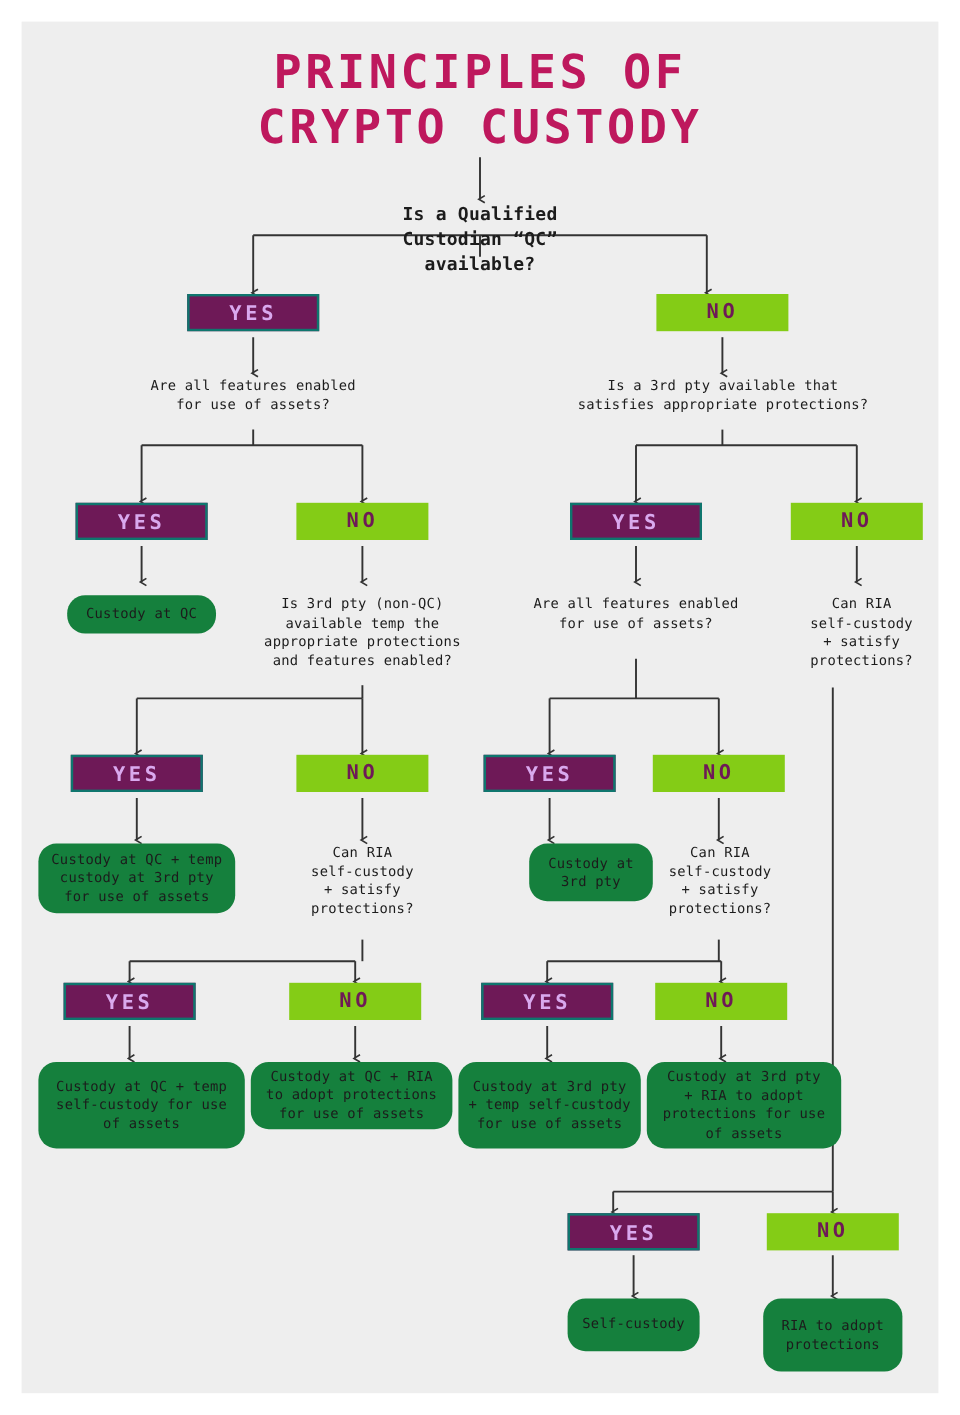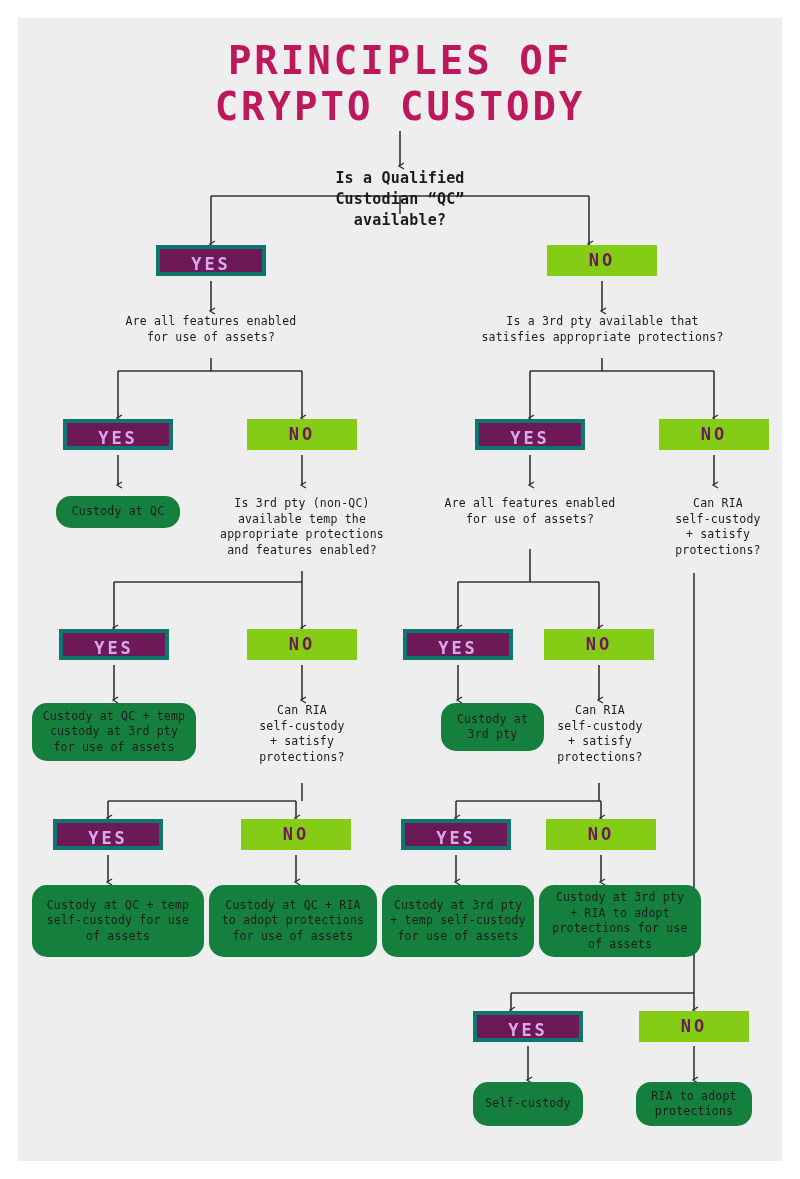--- a/index.html
+++ b/index.html
@@ -64,21 +64,21 @@
     height: 31px;
     line-height: 31px;
     text-align: center;
     font-size: 17px;
     font-weight: bold;
     letter-spacing: 3px;
   }
   .chip.yes {
     background: #6e1957;
     color: #d9a9ee;
-    border: 4px solid #0f766e;
+    border: 2px solid #0f766e;
   }
   .chip.no {
     background: #84cc16;
     color: #6e1957;
   }
   
   .outcome {
     position: absolute;
     box-sizing: border-box;
     background: #15803d;
@@ -241,34 +241,34 @@
 
   <div class="chip yes" style="left:35px; top:801px; width:110px;">YES</div>
   <div class="chip no" style="left:223px; top:801px; width:110px;">NO</div>
   <div class="chip yes" style="left:383px; top:801px; width:110px;">YES</div>
   <div class="chip no" style="left:528px; top:801px; width:110px;">NO</div>
 
   <div class="outcome" style="left:14px; top:867px; width:172px; height:72px;">Custody at QC + temp
 self-custody for use
 of assets</div>
 
-  <div class="outcome" style="left:191px; top:867px; width:168px; height:72px;">Custody at QC + RIA
+  <div class="outcome" style="left:191px; top:867px; width:168px; height:56px;">Custody at QC + RIA
 to adopt protections
 for use of assets</div>
 
   <div class="outcome" style="left:364px; top:867px; width:152px; height:72px;">Custody at 3rd pty
 + temp self-custody
 for use of assets</div>
 
   <div class="outcome" style="left:521px; top:867px; width:162px; height:72px;">Custody at 3rd pty
 + RIA to adopt
 protections for use
 of assets</div>
 
   <div class="chip yes" style="left:455px; top:993px; width:110px;">YES</div>
   <div class="chip no" style="left:621px; top:993px; width:110px;">NO</div>
 
   <div class="outcome" style="left:455px; top:1064px; width:110px; height:44px;">Self-custody</div>
 
-  <div class="outcome" style="left:618px; top:1064px; width:116px; height:44px;">RIA to adopt
+  <div class="outcome" style="left:618px; top:1064px; width:116px; height:61px;">RIA to adopt
 protections</div>
 
 </div>
 
 </body></html>

